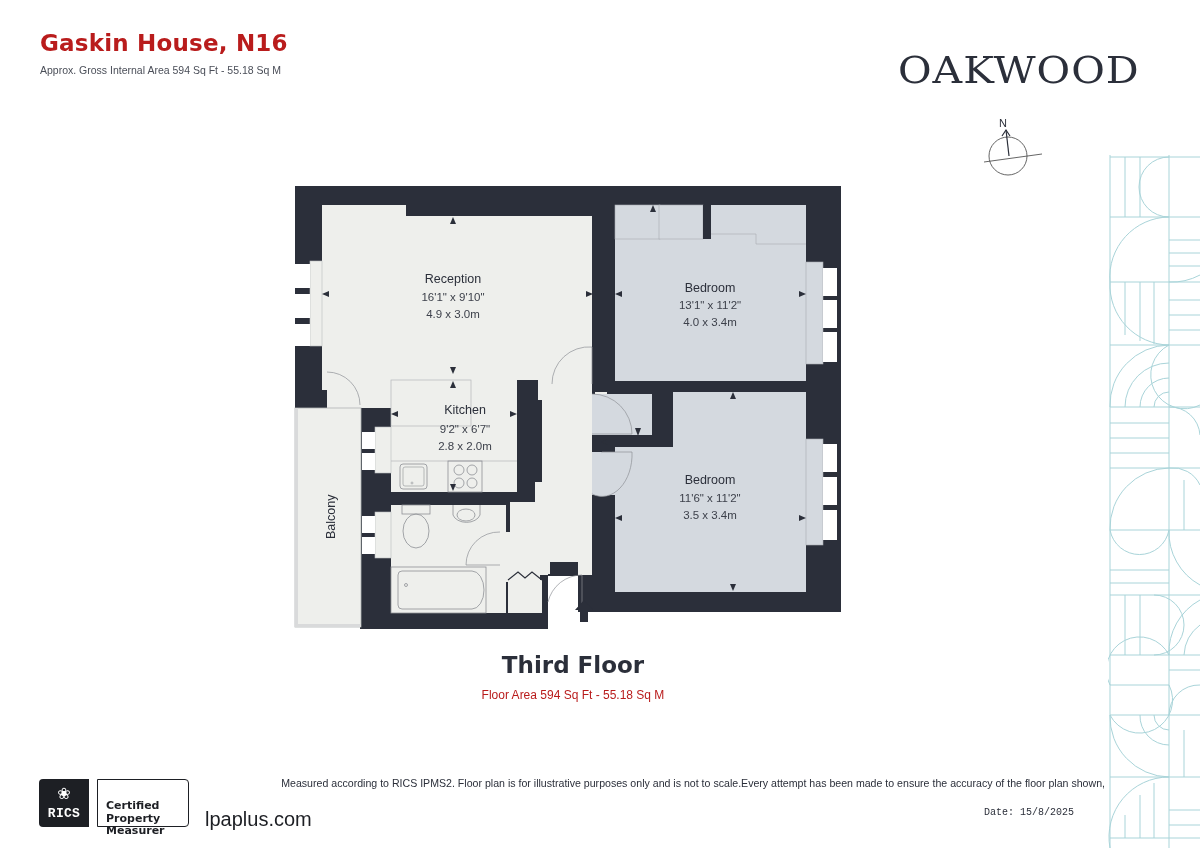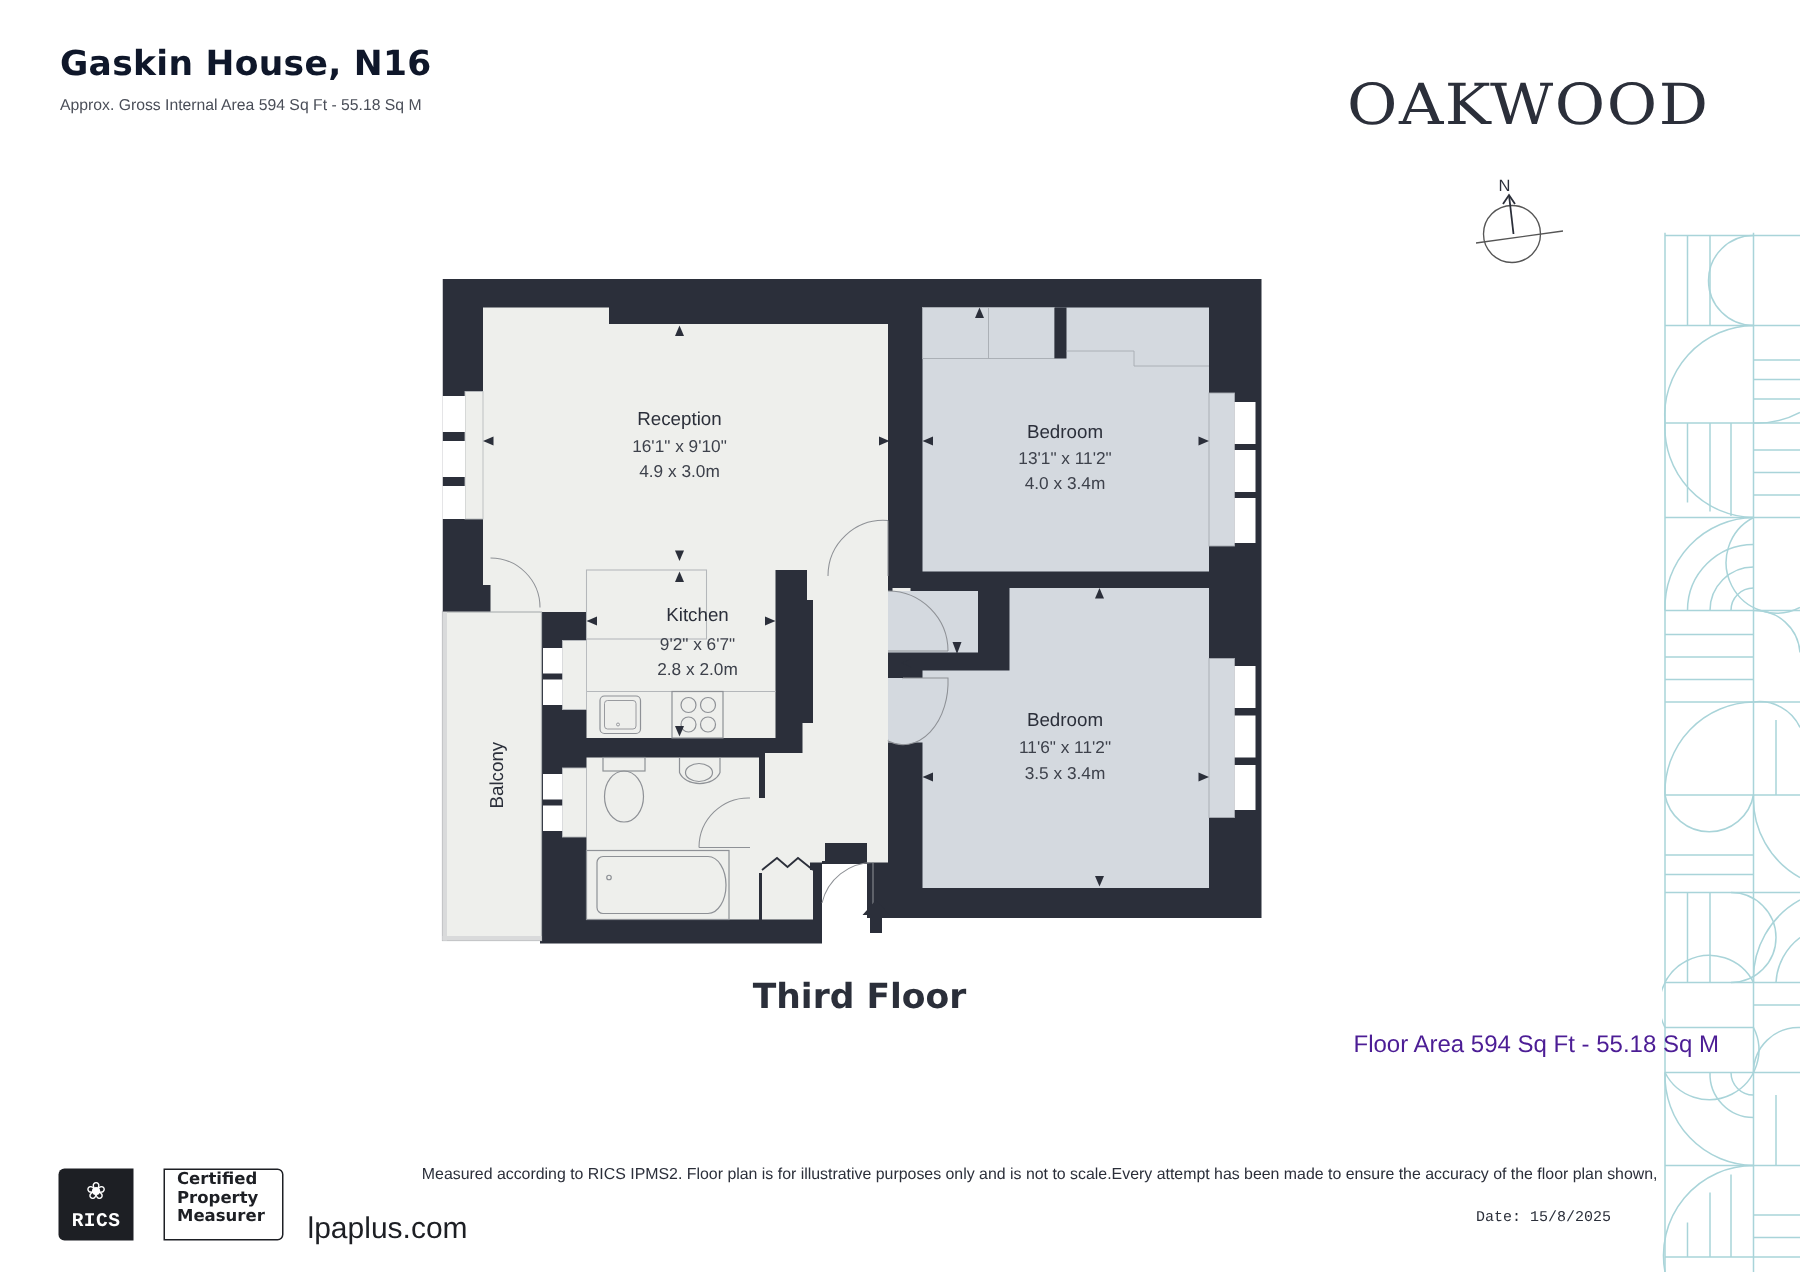--- a/index.html
+++ b/index.html
@@ -1,37 +1,37 @@
 <!DOCTYPE html>
 <html><head>
 <meta charset="utf-8">
 <style>
   * { margin: 0; padding: 0; box-sizing: border-box; }
   html, body { width: 1200px; height: 848px; background: #ffffff; overflow: hidden; }
   body { position: relative; font-family: "DejaVu Sans", sans-serif; color: #2b2f3a; }
 
-  .header-title { position: absolute; left: 40px; top: 30px; font-family: "DejaVu Sans", sans-serif; font-weight: bold; font-size: 23px; letter-spacing: 0.2px; color: #0f172a; }
+  .header-title { position: absolute; left: 40px; top: 30px; font-family: "DejaVu Sans", sans-serif; font-weight: bold; font-size: 23px; letter-spacing: 0.2px; color: #b91c1c; }
   .header-sub { position: absolute; left: 40px; top: 64px; font-family: "Liberation Sans", sans-serif; font-size: 10.5px; color: #4a4e58; }
 
   .brand { position: absolute; left: 898px; top: 46px; font-family: "DejaVu Serif", serif; font-size: 41px; letter-spacing: 1px; color: #2b2f3a; transform: scaleY(0.92); }
 
   .compass { position: absolute; left: 970px; top: 110px; width: 80px; height: 80px; }
 
   .pattern { position: absolute; left: 1108px; top: 155px; width: 92px; height: 693px; }
 
   .plan { position: absolute; left: 290px; top: 182px; width: 560px; height: 450px; }
 
   .floor-title { position: absolute; left: 0; width: 1146px; top: 652px; text-align: center; font-family: "DejaVu Sans", sans-serif; font-weight: bold; font-size: 23px; color: #2b2f3a; }
-  .floor-sub { position: absolute; left: 0; width: 1146px; top: 688px; text-align: right; font-family: "Liberation Sans", sans-serif; font-size: 16px; color: #4c1d95; }
+  .floor-sub { position: absolute; left: 0; width: 1146px; top: 688px; text-align: center; font-family: "Liberation Sans", sans-serif; font-size: 12px; color: #b91c1c; }
 
   .rics { position: absolute; left: 39px; top: 779px; width: 150px; height: 48px; display: flex; }
   .rics-logo { width: 50px; height: 48px; background: #1d1f24; color: #fff; display: flex; flex-direction: column; align-items: center; justify-content: flex-end; padding-bottom: 6px; border-radius: 4px 0 0 4px; }
   .rics-logo .lion { font-size: 16px; line-height: 18px; margin-bottom: 3px; }
   .rics-logo .rics-text { font-family: Liberation Mono, monospace; font-weight: bold; font-size: 13px; letter-spacing: 0.3px; }
-  .rics-cert { flex: 1; border: 1.5px solid #1d1f24; border-left: none; border-radius: 0 4px 4px 0; margin-left: 20px; border-left: 1.5px solid #1d1f24; padding: 0 0 0 8px; font-family: "DejaVu Sans", sans-serif; font-weight: bold; font-size: 11px; line-height: 12.5px; color: #1d1f24; }
+  .rics-cert { flex: 1; border: 1.5px solid #1d1f24; border-left: none; border-radius: 0 4px 4px 0; margin-left: 8px; border-left: 1.5px solid #1d1f24; padding: 20px 0 0 8px; font-family: "DejaVu Sans", sans-serif; font-weight: bold; font-size: 11px; line-height: 12.5px; color: #1d1f24; }
 
   .disclaimer { position: absolute; left: 205px; top: 776px; width: 900px; font-family: "Liberation Sans", sans-serif; font-size: 10.6px; line-height: 14px; color: #2b2f3a; text-align: right; }
   .website { position: absolute; left: 205px; top: 808px; font-family: "Liberation Sans", sans-serif; font-size: 20px; color: #1d1f24; }
   .date { position: absolute; left: 984px; top: 807px; font-family: Liberation Mono, monospace; font-size: 10px; color: #2b2f3a; }
 
   .room-label { font-family: "Liberation Sans", sans-serif; font-size: 12.5px; fill: #2b2f3a; }
   .room-dim { font-family: "Liberation Sans", sans-serif; font-size: 11.5px; fill: #3d414b; }
 </style>
 </head>
 <body>

